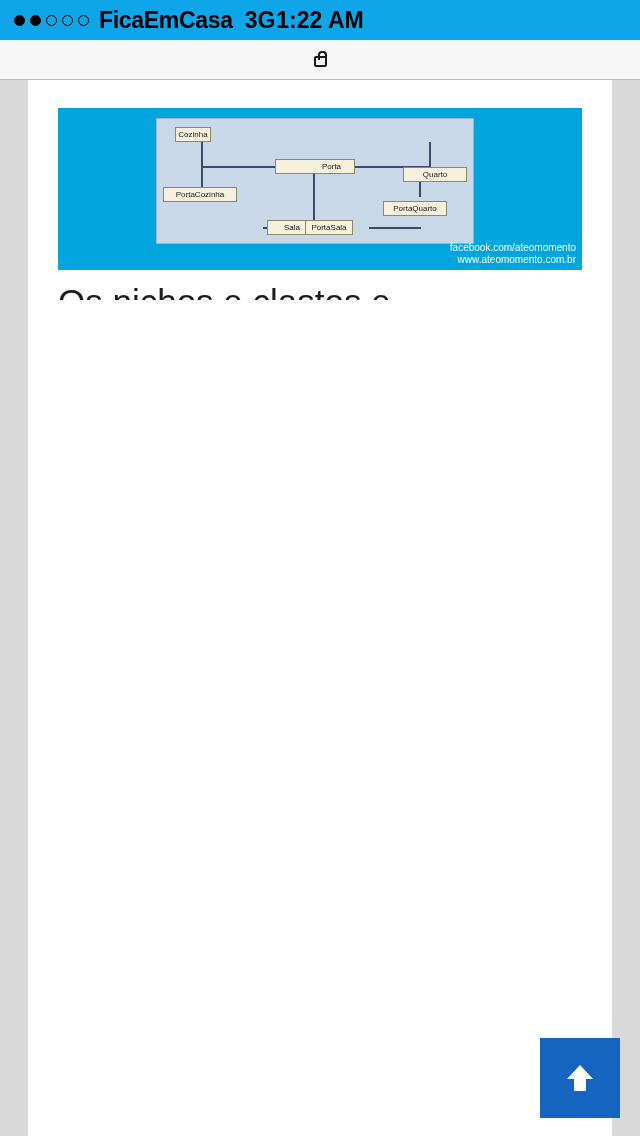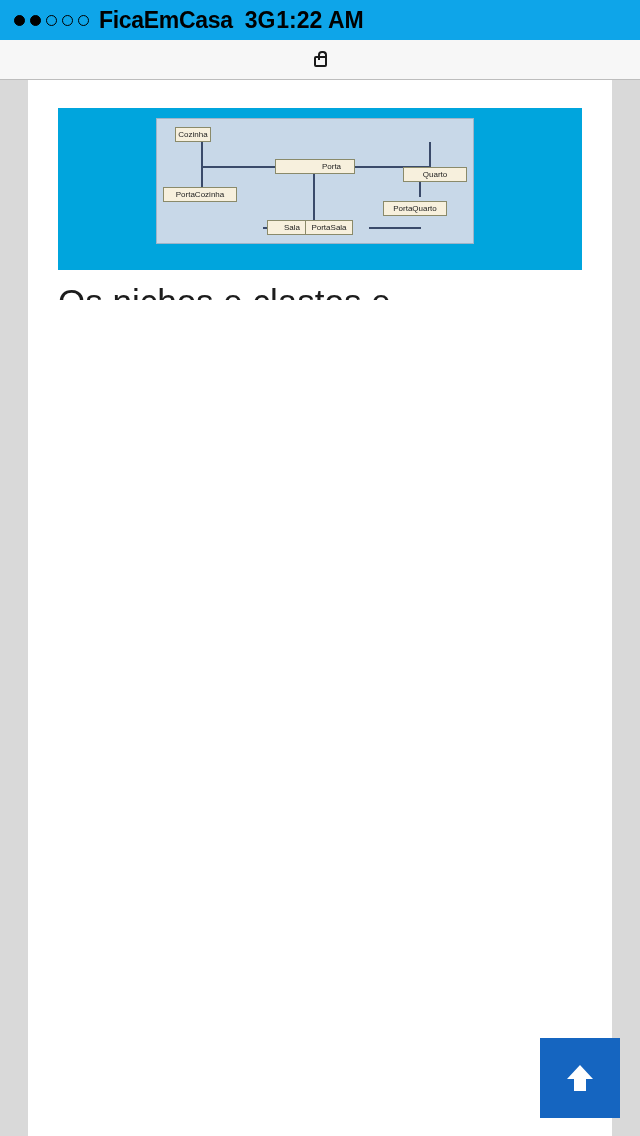--- a/index.html
+++ b/index.html
@@ -270,20 +270,24 @@
         <div class="ln" style="left:212px; top:108px; width:52px; height:2px;"></div>
 
         <div class="node n-cozinha">Cozinha</div>
         <div class="node n-quarto">Quarto</div>
         <div class="node n-porta">Porta</div>
         <div class="node n-portacozinha">PortaCozinha</div>
         <div class="node n-portaquarto">PortaQuarto</div>
         <div class="node n-sala">Sala</div>
         <div class="node n-portasala">PortaSala</div>
       </div>
+      <div class="credit">
+        <div>facebook.com/ateomomento</div>
+        <div>www.ateomomento.com.br</div>
+      </div>
     </div>
 
 
     <p class="para cut">Os nichos e clastos e</p>
   </div>
 
   <div class="fab">
     <svg width="40" height="40" viewBox="0 0 40 40">
       <path d="M20 7 L33 21 L26 21 L26 33 L14 33 L14 21 L7 21 Z" fill="#ffffff"></path>
     </svg>

